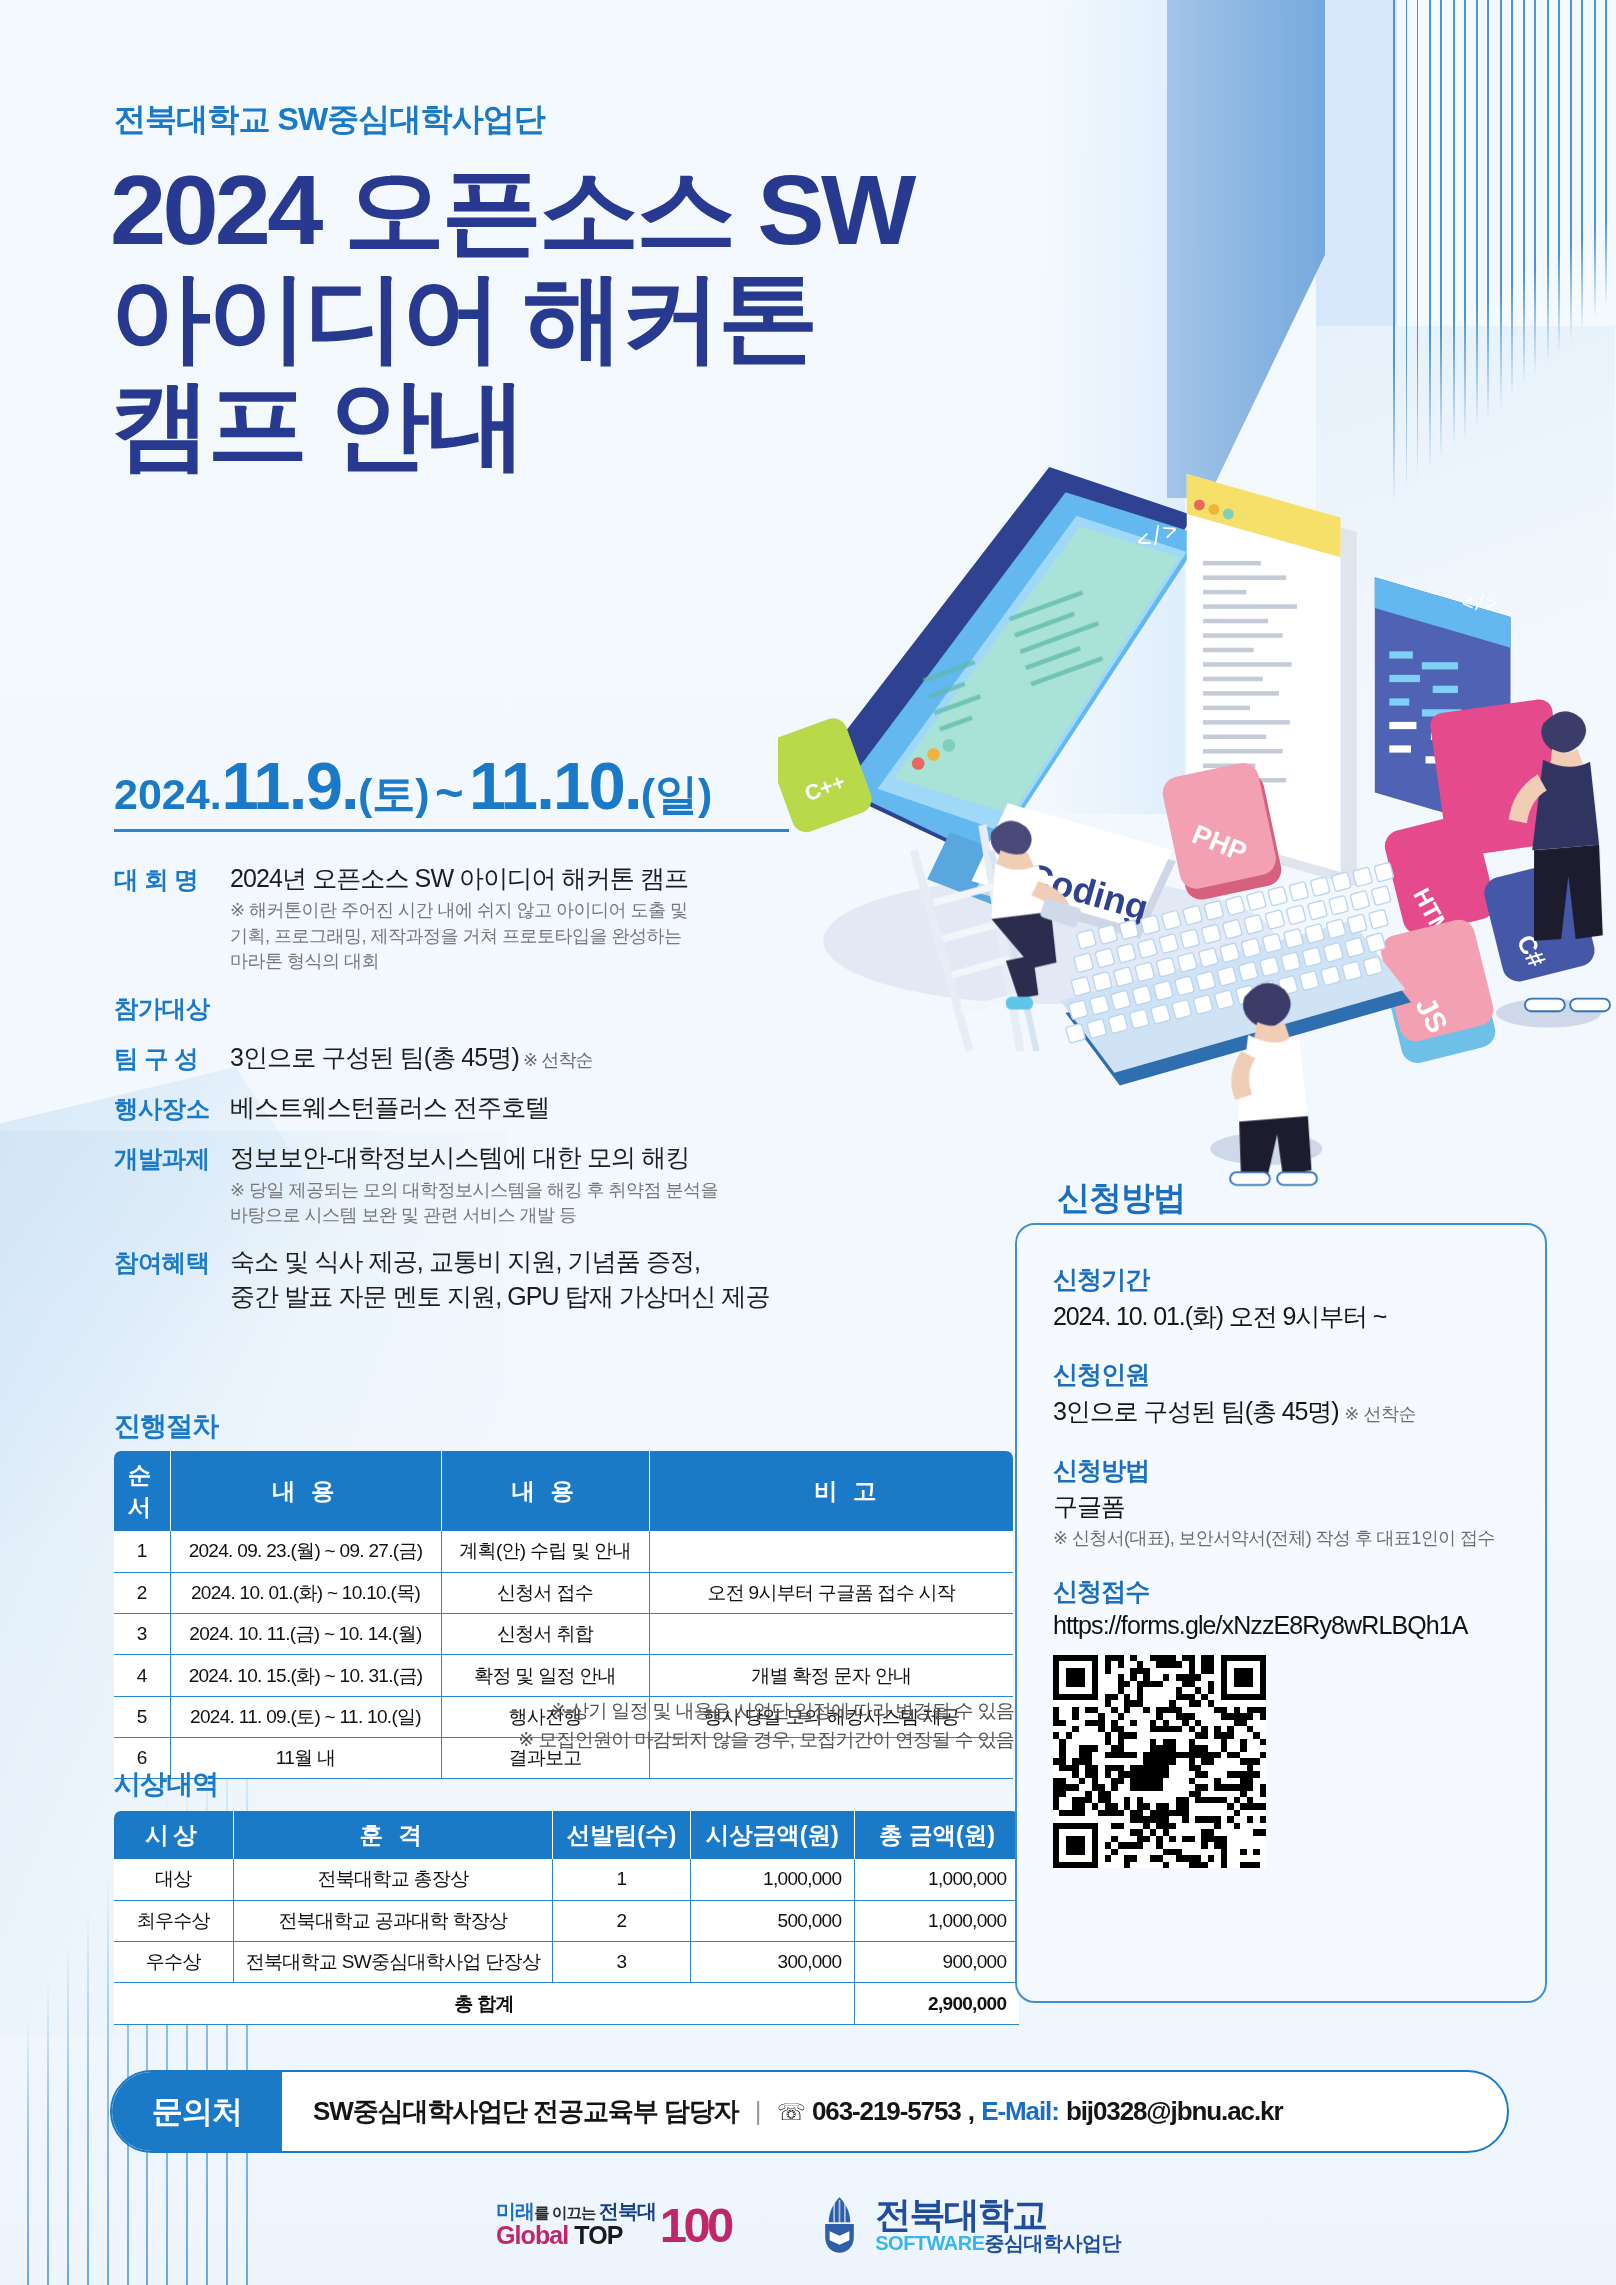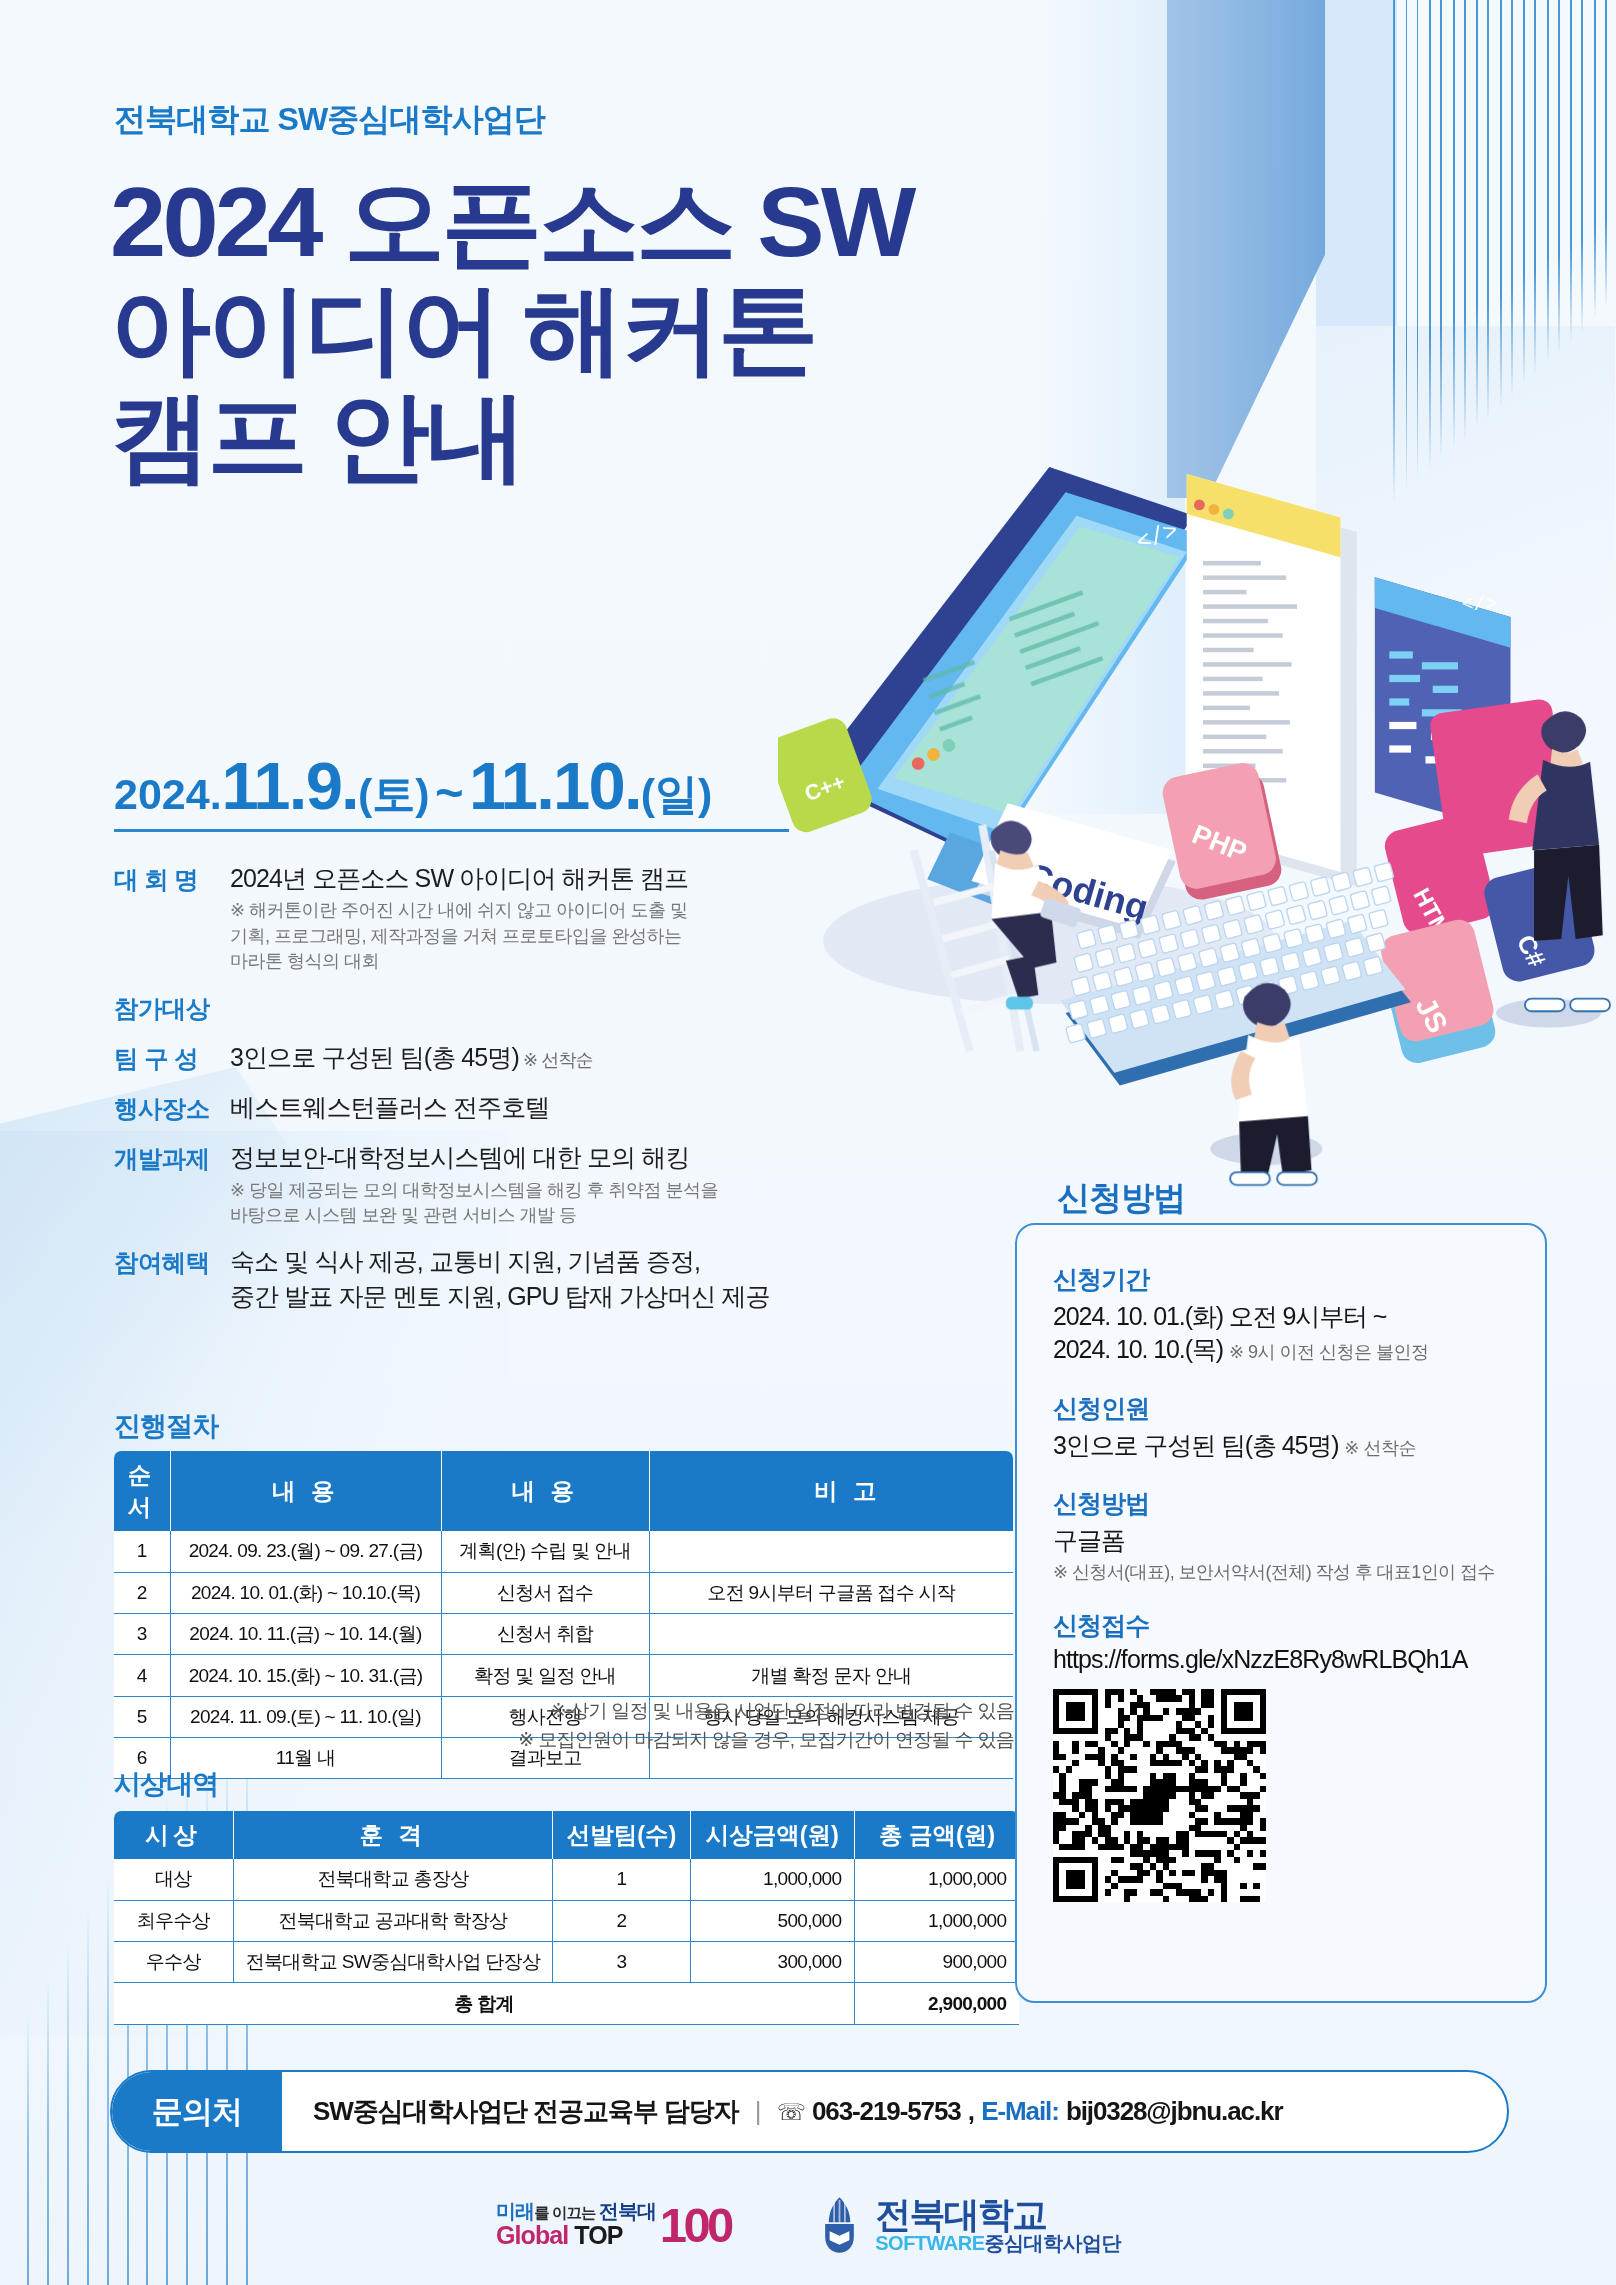--- a/index.html
+++ b/index.html
@@ -56,21 +56,21 @@
     position:absolute; left:0; top:1067px; width:380px; height:470px;
     background: linear-gradient(135deg, rgba(207,228,246,.8) 0%, rgba(242,248,253,0) 62%);
     clip-path: polygon(0 12%, 62% 0, 100% 46%, 34% 100%, 0 100%);
   }
 
   
   .kicker {
     position:absolute; left:114px; top:98px;
     font-size:32px; font-weight:700; color:#1a7ac7; letter-spacing:-0.9px;
   }
-  .title-block { position:absolute; left:110px; top:173px; }
+  .title-block { position:absolute; left:110px; top:161px; }
   .title-line {
     font-size:98px; line-height:1.02; font-weight:900; color:#283a8f;
     letter-spacing:-3.6px; white-space:nowrap;
     transform: scaleX(1.03); transform-origin:left center;
     margin-bottom:7.2px;
   }
   .date-line {
     position:absolute; left:114px; top:747px;
     color:#1a7ac7; font-weight:800; white-space:nowrap;text-align:right;
   }
@@ -391,21 +391,20 @@
         <td class="sum-value">2,900,000</td>
       </tr>
     </tbody>
 </table>
 
 <div class="sec-title" id="sec-apply">신청방법</div>
 <div class="apply-card">
   <div class="apply-group">
     <div class="apply-h">신청기간</div>
     <div class="apply-t">2024. 10. 01.(화) 오전 9시부터 ~</div>
-    <div class="apply-t"><span>2024. 10. 10.(목)</span> <span class="small">※ 9시 이전 신청은 불인정</span></div>
   </div>
   <div class="apply-group">
     <div class="apply-h">신청인원</div>
     <div class="apply-t"><span>3인으로 구성된 팀(총 45명)</span> <span class="small">※ 선착순</span></div>
   </div>
   <div class="apply-group">
     <div class="apply-h">신청방법</div>
     <div class="apply-t">구글폼</div>
     <div class="apply-note">※ 신청서(대표), 보안서약서(전체) 작성 후 대표1인이 접수</div>
   </div>

